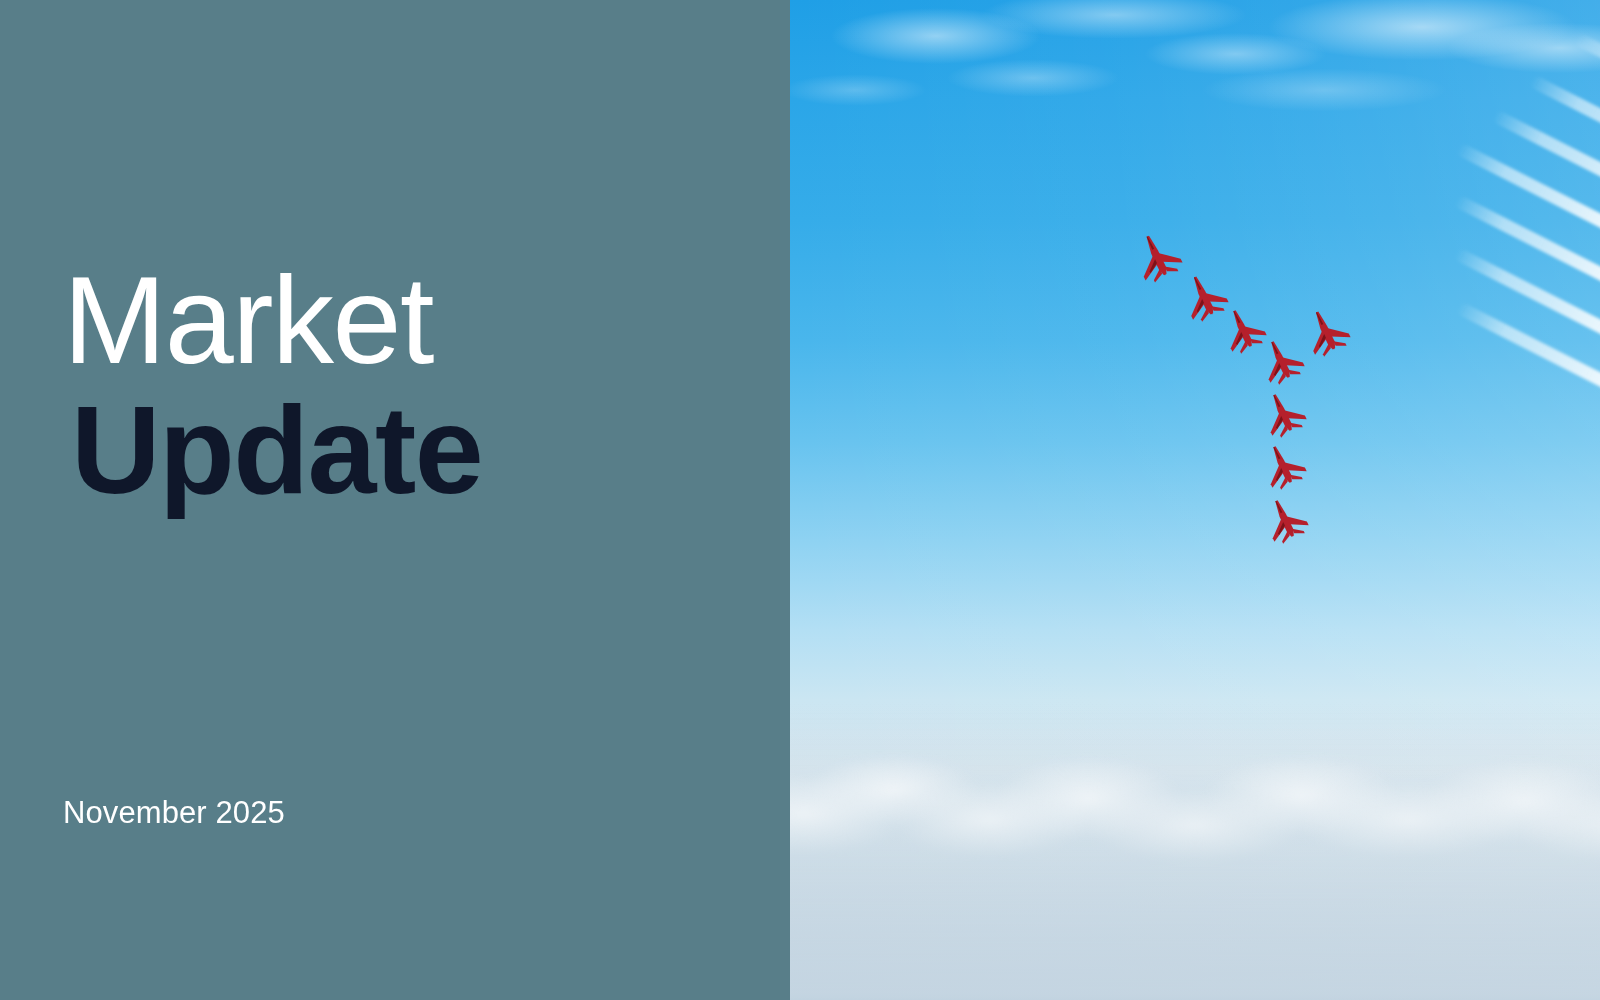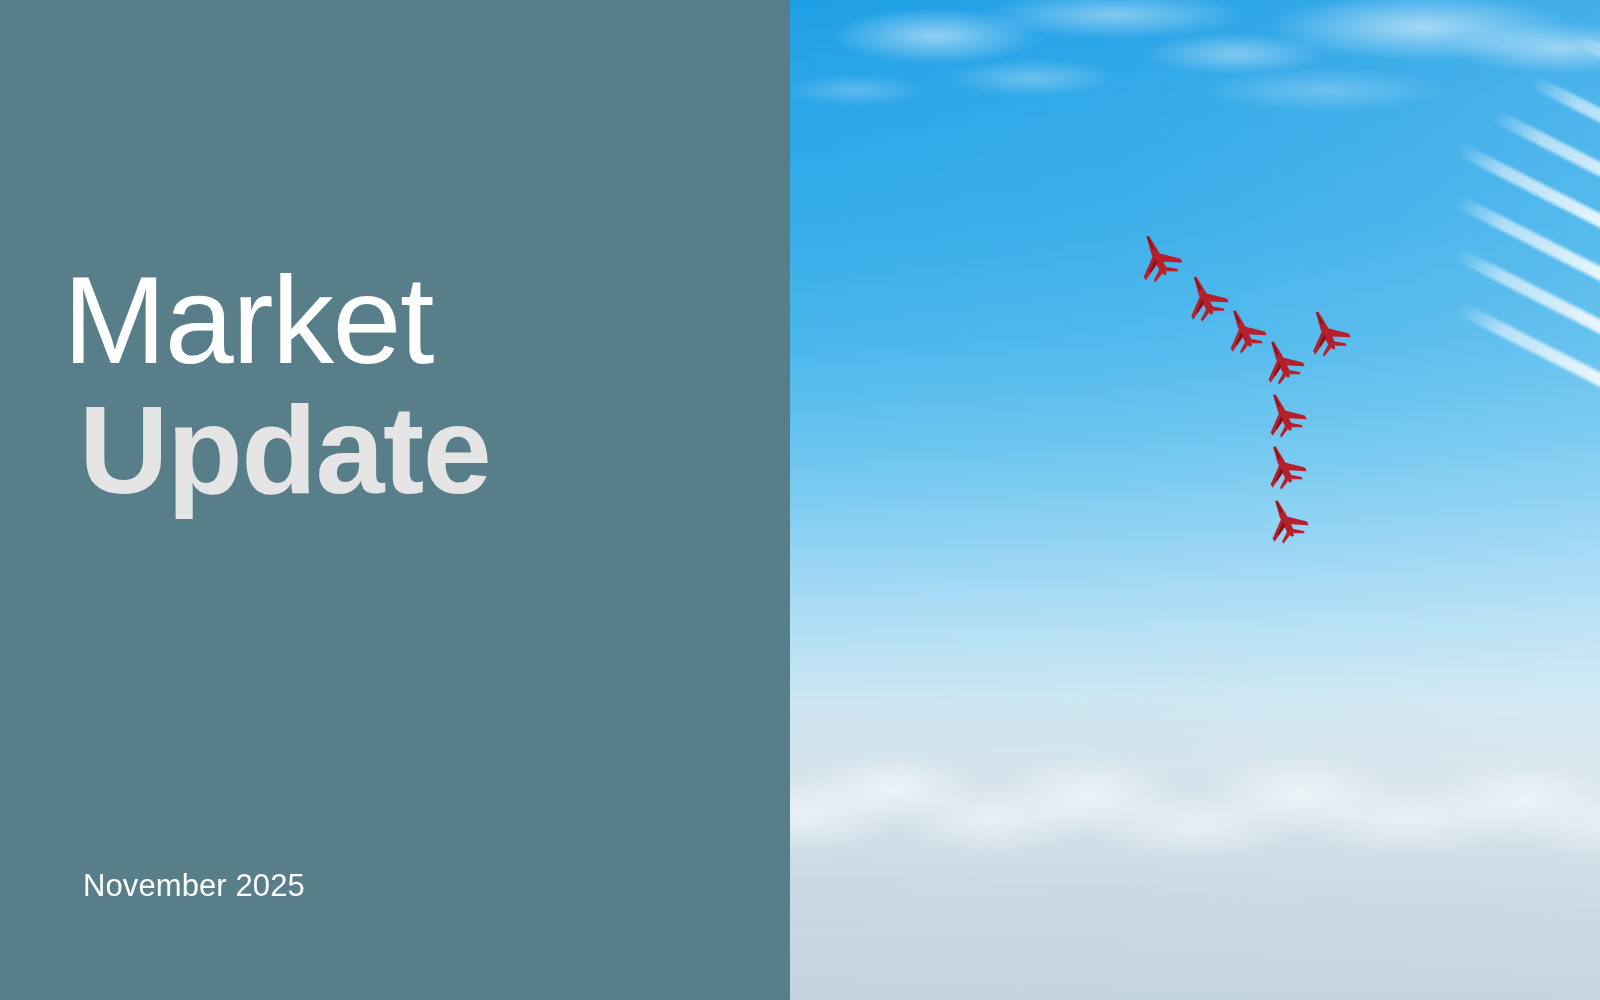--- a/index.html
+++ b/index.html
@@ -160,48 +160,47 @@
     letter-spacing: -1.5px;
     color: #ffffff;
     margin: 0;
     white-space: nowrap;
   }
   .title-line2 {
     font-size: 124px;
     font-weight: 700;
     line-height: 1.0;
     letter-spacing: -1.5px;
-    color: #e5e5e5;
-    margin: 16px;
+    color: #0f172a;
+    margin: 8px;
     margin-top: 6px;
     white-space: nowrap;
     text-align: center;
   }
 
   .subtitle {
     position: absolute;
     top: 588px;
     left: 0;
     font-size: 31px;
     font-weight: 300;
     color: #ffffff;
     letter-spacing: 0.1px;
     white-space: nowrap;
   }
 
   .date {
     position: absolute;
-    top: 868px;
+    top: 795px;
     left: 0;
     font-size: 31px;
     font-weight: 300;
     color: #ffffff;
     letter-spacing: 0.1px;
     white-space: nowrap;
-    margin-left: 20px;
   }
 </style>
 </head>
 <body>
 
 <div id="slide">
 
   <div class="photo-pane">
     <div class="sky"></div>
     <div class="sky-h"></div>

